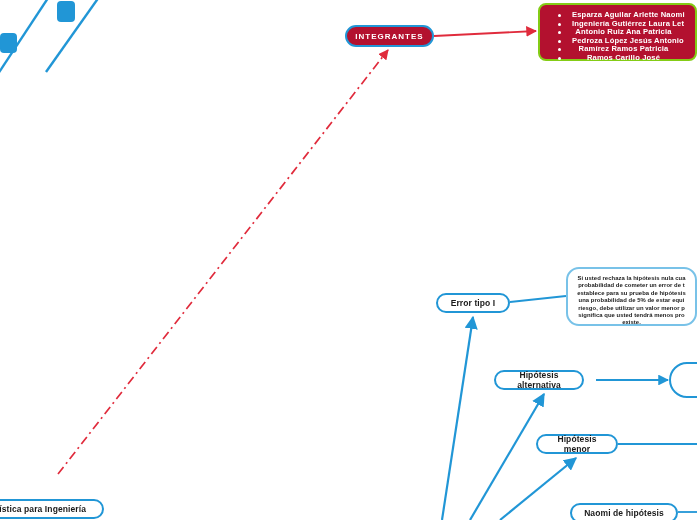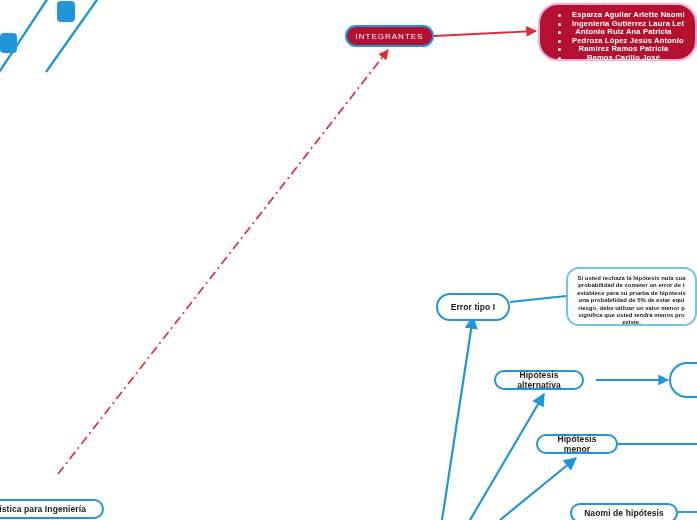--- a/index.html
+++ b/index.html
@@ -41,27 +41,27 @@
     letter-spacing: 0.1px;
     padding: 0 8px;
   }
   
   .capsule-red {
     border: 2px solid #2196d6;
     border-radius: 13px;
     background: #b3112f;
     color: #ffffff;
     font-size: 8px;
-    font-weight: normal;
+    font-weight: bold;
     letter-spacing: 1px;
   }
   
   .names-box {
-    border: 2px solid #f9a8d4;
-    border-radius: 20px;
+    border: 2px solid #84cc16;
+    border-radius: 8px;
     background: #b3112f;
     color: #ffffff;
     padding: 6px 20px 6px 10px;
     display: block;
   }
   .names-list {
     margin: 0;
     padding: 0;
     list-style: none;
   }
@@ -165,21 +165,21 @@
   <div class="node note-box" style="left:566px; top:267px; width:131px; height:59px;">
     <div class="note-text">Si usted rechaza la hipótesis nula cua
 probabilidad de cometer un error de t
 establece para su prueba de hipótesis
 una probabilidad de 5% de estar equi
 riesgo, debe utilizar un valor menor p
 significa que usted tendrá menos pro
 existe.</div>
   </div>
 
-  <div class="node pill" style="left:436px; top:293px; width:74px; height:28px;">
+  <div class="node pill" style="left:436px; top:293px; width:74px; height:20px;">
     <span>Error tipo I</span>
   </div>
 
   <div class="node pill" style="left:494px; top:370px; width:90px; height:20px;">
     <span>Hipótesis alternativa</span>
   </div>
 
   <div class="node pill" style="left:536px; top:434px; width:82px; height:20px;">
     <span>Hipótesis menor</span>
   </div>

